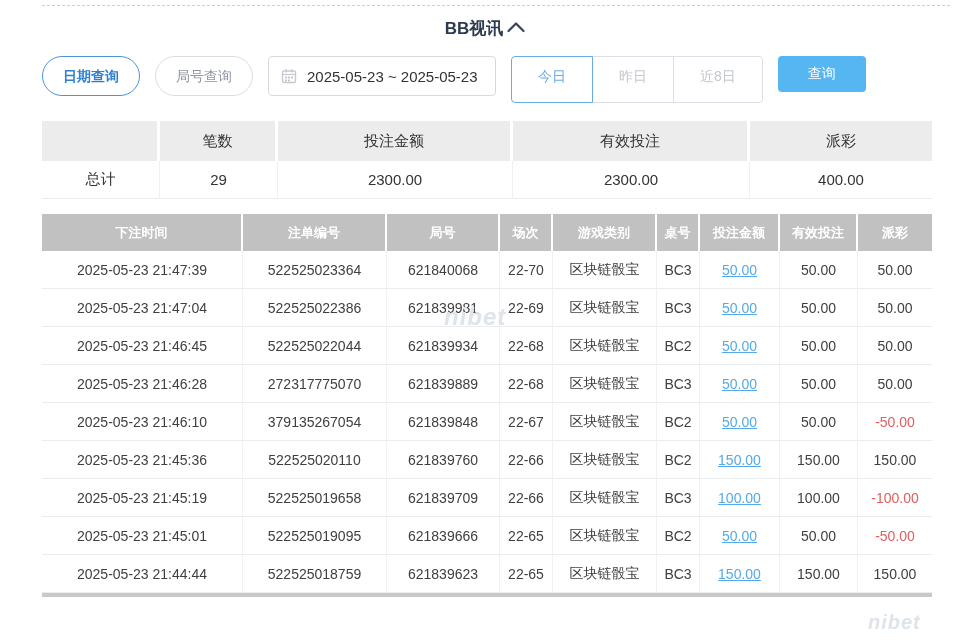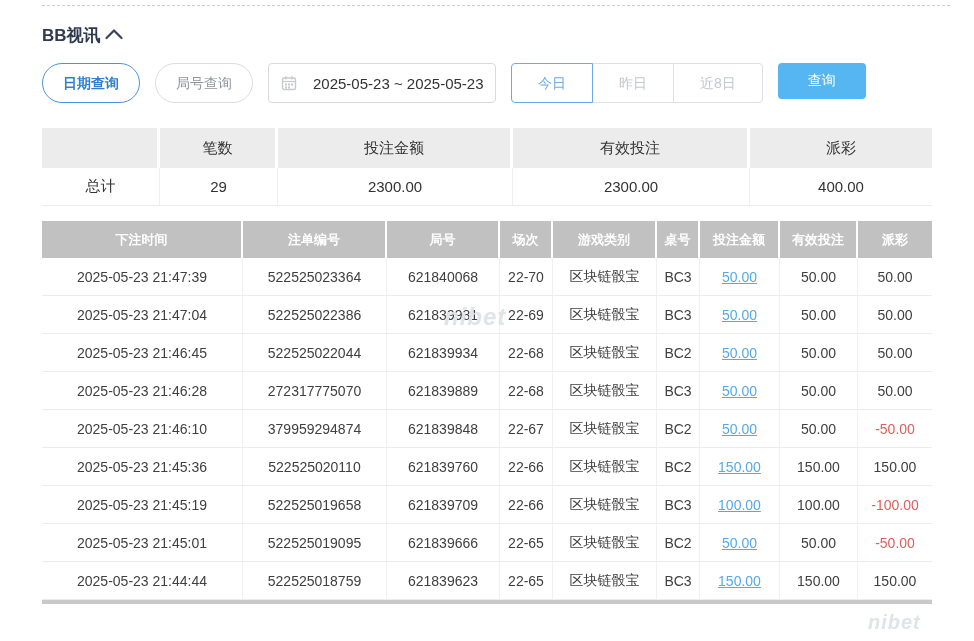--- a/index.html
+++ b/index.html
@@ -2,36 +2,36 @@
 <html><head>
 <meta charset="utf-8">
 <style>
   * { margin:0; padding:0; box-sizing:border-box; }
   html,body { width:974px; height:641px; background:#fff; overflow:hidden;
     font-family:"Liberation Sans","DejaVu Sans",sans-serif; }
   .page { position:relative; width:974px; height:641px; padding-left:42px; padding-right:22px; }
 
   .top-dashed { margin-top:5px; border-top:1px dashed #cfcfcf; width:908px; }
 
-  .title-row { margin-top:16px; height:26px; display:flex; align-items:center; justify-content:flex-start; width:890px; }
+  .title-row { margin-top:9px; height:26px; display:flex; align-items:center; justify-content:center; width:890px; }
   .page-title { font-size:17px; font-weight:bold; color:#2e3a50; }
   .collapse-btn { cursor:pointer; padding:2px 4px; }
 
   .controls { margin-top:15px; height:40px; display:flex; width:890px; }
   .pill { height:40px; line-height:38px; padding:0 20px; border-radius:20px; background:#fff;
           font-size:14px; cursor:pointer; }
   .pill.active { border:1px solid #4a94dd; color:#2f7fd3; font-weight:bold; }
   .pill.inactive { border:1px solid #dadde2; color:#8f959e; margin-left:15px; }
 
   .date-box { margin-left:15px; width:228px; height:40px; border:1px solid #d6dade; border-radius:4px;
-              display:flex; align-items:center; padding:0 12px; gap:16px; cursor:pointer; background:#fff; }
+              display:flex; align-items:center; padding:0 12px; gap:10px; cursor:pointer; background:#fff; }
   .date-text { font-size:15px; color:#333; white-space:nowrap; }
 
   .seg-group { margin-left:15px; display:flex; height:40px; }
-  .seg { height:40px; line-height:38px; padding:0 26px; border:1px solid #dcdfe6; background:#fff;
+  .seg { height:47px; line-height:38px; padding:0 26px; border:1px solid #dcdfe6; background:#fff;
          font-size:14px; color:#c3c7ce; cursor:pointer; margin-left:-1px; position:relative; }
   .seg:first-child { border-radius:4px 0 0 4px; margin-left:0; }
   .seg:last-child { border-radius:0 4px 4px 0; }
   .seg.active { border-color:#6aaae8; color:#6aaae8; z-index:2; }
 
   .search-btn { margin-left:15px; width:88px; height:36px; border:none; border-radius:4px;
                 background:#55b6f2; color:#fff; font-size:14px; cursor:pointer; }
 
   table { border-collapse:separate; border-spacing:0; table-layout:fixed; width:890px; }
 
@@ -200,21 +200,21 @@
           <td>621839889</td>
           <td>22-68</td>
           <td>区块链骰宝</td>
           <td>BC3</td>
           <td><a class="amount-link">50.00</a></td>
           <td>50.00</td>
           <td>50.00</td>
         </tr>
         <tr>
           <td>2025-05-23 21:46:10</td>
-          <td>379959294874</td>
+          <td>379135267054</td>
           <td>621839848</td>
           <td>22-67</td>
           <td>区块链骰宝</td>
           <td>BC2</td>
           <td><a class="amount-link">50.00</a></td>
           <td>50.00</td>
           <td class="neg">-50.00</td>
         </tr>
         <tr>
           <td>2025-05-23 21:45:36</td>

